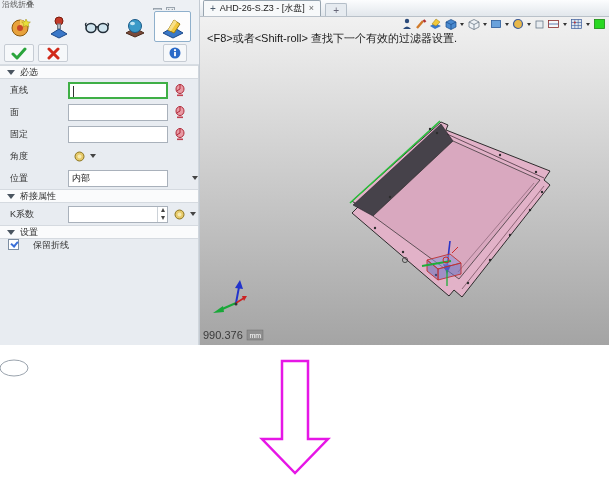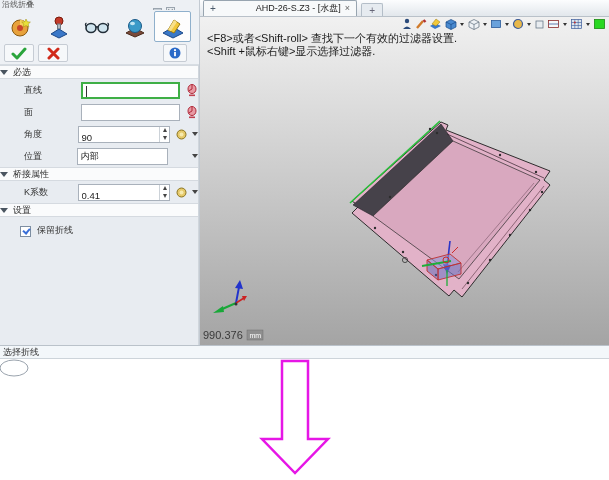--- a/index.html
+++ b/index.html
@@ -18,52 +18,52 @@
   .panel-toolbar { height:32px; display:flex; align-items:stretch; padding:1px 2px 0 2px; gap:1px; background:#eef1f5; }
   .tool-btn { width:37px; display:flex; align-items:center; justify-content:center; border:1px solid transparent; border-radius:2px; background:transparent; }
   .tool-btn.selected { background:#fdfdfd; border-color:#8fb0cc; }
 
   .confirm-row { height:23px; display:flex; align-items:center; gap:4px; padding:2px 4px; background:#eef1f5; border-bottom:1px solid #d7dde3; }
   .confirm-btn { width:30px; height:18px; display:flex; align-items:center; justify-content:center; background:#f6f8fa; border:1px solid #c6ccd4; border-radius:2px; }
   .info-btn { margin-left:auto; width:24px; height:18px; display:flex; align-items:center; justify-content:center; background:#f6f8fa; border:1px solid #c6ccd4; border-radius:2px; margin-right:8px; }
 
   .sections { flex:1; background:#e8ecf1; border-right:1px solid #d0d6dc; }
   .section-header { height:14px; background:#fafbfc; border-top:1px solid #d5dae0; border-bottom:1px solid #d5dae0;
-    display:flex; align-items:center; gap:5px; }
+    display:flex; align-items:center; padding-left:7px; gap:5px; }
   .section-header span { font-size:9px; color:#333; }
   .tri-down { width:0; height:0; border-left:4px solid transparent; border-right:4px solid transparent; border-top:5px solid #4a5560; }
-  .field-row { height:22px; display:flex; align-items:center; padding-left:24px; }
+  .field-row { height:22px; display:flex; align-items:center; padding-left:10px; }
   .field-label { width:58px; font-size:9px; color:#333; }
   .field-box { position:relative; width:100px; height:17px; background:#fff; border:1px solid #a9b1bb; }
   .field-box.active { border:2px solid #3faf46; }
   .caret-line { position:absolute; left:3px; top:2px; width:1px; height:11px; background:#333; }
   .field-input { width:100%; height:100%; border:0; outline:none; font-size:9.5px; padding:0 12px 0 3px; background:transparent; color:#222;
     font-family:"Liberation Sans","DejaVu Sans",sans-serif; }
   .spinner { position:absolute; right:0; top:0; width:10px; height:100%; border-left:1px solid #ccd2d8; display:flex; flex-direction:column; }
   .spin-up,.spin-down { flex:1; display:flex; align-items:center; justify-content:center; }
   .tri-up-s { width:0; height:0; border-left:2.5px solid transparent; border-right:2.5px solid transparent; border-bottom:4px solid #444; }
   .tri-down-s { width:0; height:0; border-left:2.5px solid transparent; border-right:2.5px solid transparent; border-top:4px solid #444; }
   .row-icon { margin-left:6px; display:flex; align-items:center; }
   .dd-caret { margin-left:5px; width:0; height:0; border-left:3.5px solid transparent; border-right:3.5px solid transparent; border-top:4px solid #444; }
   .dropdown-box { position:relative; width:100px; height:17px; background:#fff; border:1px solid #a9b1bb; display:flex; align-items:center; }
   .dropdown-value { font-size:9px; color:#222; padding-left:3px; flex:1; }
-  .checkbox-row { height:20px; display:flex; align-items:flex-end; padding-left:20px; gap:6px; }
+  .checkbox-row { height:20px; display:flex; align-items:flex-start; padding-left:8px; gap:14px; }
   .checkbox { width:11px; height:11px; background:#fff; border:1px solid #7d8ea2; position:relative; }
   .checkbox.checked::after { content:""; position:absolute; left:2px; top:1px; width:5px; height:3px;
     border-left:2px solid #3a6fd8; border-bottom:2px solid #3a6fd8; transform:rotate(-50deg); }
   .checkbox-label { font-size:9px; color:#333; }
   .panel-filler { flex:1; background:#e8ecf1; }
 
   
   .main { position:absolute; left:200px; top:0; width:409px; height:345px; }
   .tabbar { height:17px; background:linear-gradient(#fcfdfe,#e2e7ec); border-bottom:1px solid #b9c1c9; display:flex; align-items:flex-end; }
   .tab { height:16px; margin-left:3px; background:#f7f9fa; border:1px solid #98a5b0; border-bottom:none;
     border-radius:2px 2px 0 0; display:flex; align-items:center; gap:4px; padding:0 6px; }
   .tab-pin { font-size:10px; color:#4a5a6a; line-height:10px; }
-  .tab-title { font-size:9px; color:#222; white-space:nowrap;margin-left:36px; }
+  .tab-title { font-size:9px; color:#222; white-space:nowrap; }
   .tab-close { font-size:9px; color:#666; line-height:9px; }
   .tab-new { width:22px; height:13px; margin-left:4px; background:#e6ebf0; border:1px solid #b4bec8; border-bottom:none;
     border-radius:2px 2px 0 0; display:flex; align-items:center; justify-content:center; font-size:10px; color:#667; }
   .viewport { position:relative; width:409px; height:328px; overflow:hidden; }
   .scene { position:absolute; left:0; top:0; }
   .hints { position:absolute; left:7px; top:15px; }
   .hint-line { font-size:11px; color:#1a1a1a; line-height:13px; white-space:nowrap; }
   .vtoolbar { position:absolute; top:1px; right:3px; display:flex; align-items:center; gap:2px; }
   .vt-icon { display:flex; align-items:center; }
   .vt-caret { width:0; height:0; border-left:2.5px solid transparent; border-right:2.5px solid transparent; border-top:3px solid #333; margin:0 1px; }
@@ -183,34 +183,36 @@
           <input class="field-input" value="" style="">
         </span>
         <span class="row-icon">
           <svg width="12" height="13">
               <ellipse cx="6" cy="5" rx="4" ry="4.5" fill="#e89aa4" stroke="#b02a3a"></ellipse>
               <path d="M6 0.5 L6 5 L2.5 7" stroke="#b02a3a" stroke-width="1" fill="none"></path>
               <rect x="3" y="10.5" width="6" height="1.6" fill="#c04050"></rect>
             </svg>
         </span>
       </div>
+      <div class="field-row">
+        <span class="field-label">固定</span>
+        <span class="field-box">
+          <input class="field-input" value="" style="">
+        </span>
+        <span class="row-icon">
+          <svg width="12" height="13">
+              <ellipse cx="6" cy="5" rx="4" ry="4.5" fill="#e89aa4" stroke="#b02a3a"></ellipse>
+              <path d="M6 0.5 L6 5 L2.5 7" stroke="#b02a3a" stroke-width="1" fill="none"></path>
+              <rect x="3" y="10.5" width="6" height="1.6" fill="#c04050"></rect>
+            </svg>
+        </span>
+      </div>
 
       <div class="field-row">
         <span class="field-label">角度</span>
-        <span class="field-box">
-          <input class="field-input" value="90" style="">
-          <span class="spinner">
-            <span class="spin-up">
-                <span class="tri-up-s"></span>
-              </span>
-            <span class="spin-down">
-                <span class="tri-down-s"></span>
-              </span>
-          </span>
-        </span>
         <span class="row-icon">
           <svg width="11" height="11">
               <circle cx="5.5" cy="5.5" r="4.5" fill="#e6c96a" stroke="#8a7420"></circle>
               <circle cx="5.5" cy="5.5" r="2" fill="#f6eaae"></circle>
             </svg>
         </span>
         <span class="dd-caret"></span>
       </div>
       <div class="field-row">
         <span class="field-label">位置</span>
@@ -220,21 +222,20 @@
         <span class="dd-caret" style="margin-left:24px;"></span>
       </div>
 
       <div class="section-header">
         <span class="tri-down"></span>
         <span>桥接属性</span>
       </div>
       <div class="field-row">
         <span class="field-label">K系数</span>
         <span class="field-box">
-          <input class="field-input" value="0.41" style="">
           <span class="spinner">
             <span class="spin-up">
                 <span class="tri-up-s"></span>
               </span>
             <span class="spin-down">
                 <span class="tri-down-s"></span>
               </span>
           </span>
         </span>
         <span class="row-icon">
@@ -326,21 +327,20 @@
           <circle cx="36" cy="287" r="1.5" fill="#333"></circle>
         </g>
 
         <text x="3" y="322" font-size="11" fill="#3a3a3a">990.376</text>
         <rect x="47" y="313" width="16" height="10" fill="#8f8f8f" stroke="#6f6f6f" stroke-width="0.5"></rect>
         <text x="49.5" y="321" font-size="7" fill="#ffffff">mm</text>
       </svg>
 
       <div class="hints">
         <div class="hint-line">&lt;F8&gt;或者&lt;Shift-roll&gt; 查找下一个有效的过滤器设置.</div>
-        <div class="hint-line">&lt;Shift +鼠标右键&gt;显示选择过滤器.</div>
       </div>
 
       <div class="vtoolbar">
         <span class="vt-icon">
             <svg width="12" height="12">
               <circle cx="6" cy="3" r="2.2" fill="#2a4a7a"></circle>
               <path d="M2 11 Q6 6 10 11 Z" fill="#2a4a7a"></path>
             </svg>
           </span>
         <span class="vt-icon">
@@ -403,23 +403,20 @@
         <span class="vt-caret"></span>
         <span class="vt-icon">
             <svg width="13" height="12">
               <rect x="1.5" y="1.5" width="10" height="9" fill="#2ad822" stroke="#1a8a12" stroke-width="0.8"></rect>
             </svg>
           </span>
       </div>
     </div>
   </div>
 
-  <div class="status-bar">
-    <span class="status-text">选择折线</span>
-  </div>
 
   <div class="bottom-area">
     <svg width="609" height="121">
       <ellipse cx="14" cy="9" rx="14" ry="8" fill="none" stroke="#9aa3ad" stroke-width="1"></ellipse>
       <polygon points="282,2 308,2 308,80 328,80 295,114 262,80 282,80" fill="#ffffff" stroke="#e616e6" stroke-width="2.5" stroke-linejoin="miter"></polygon>
     </svg>
   </div>
 
 </div>
 

